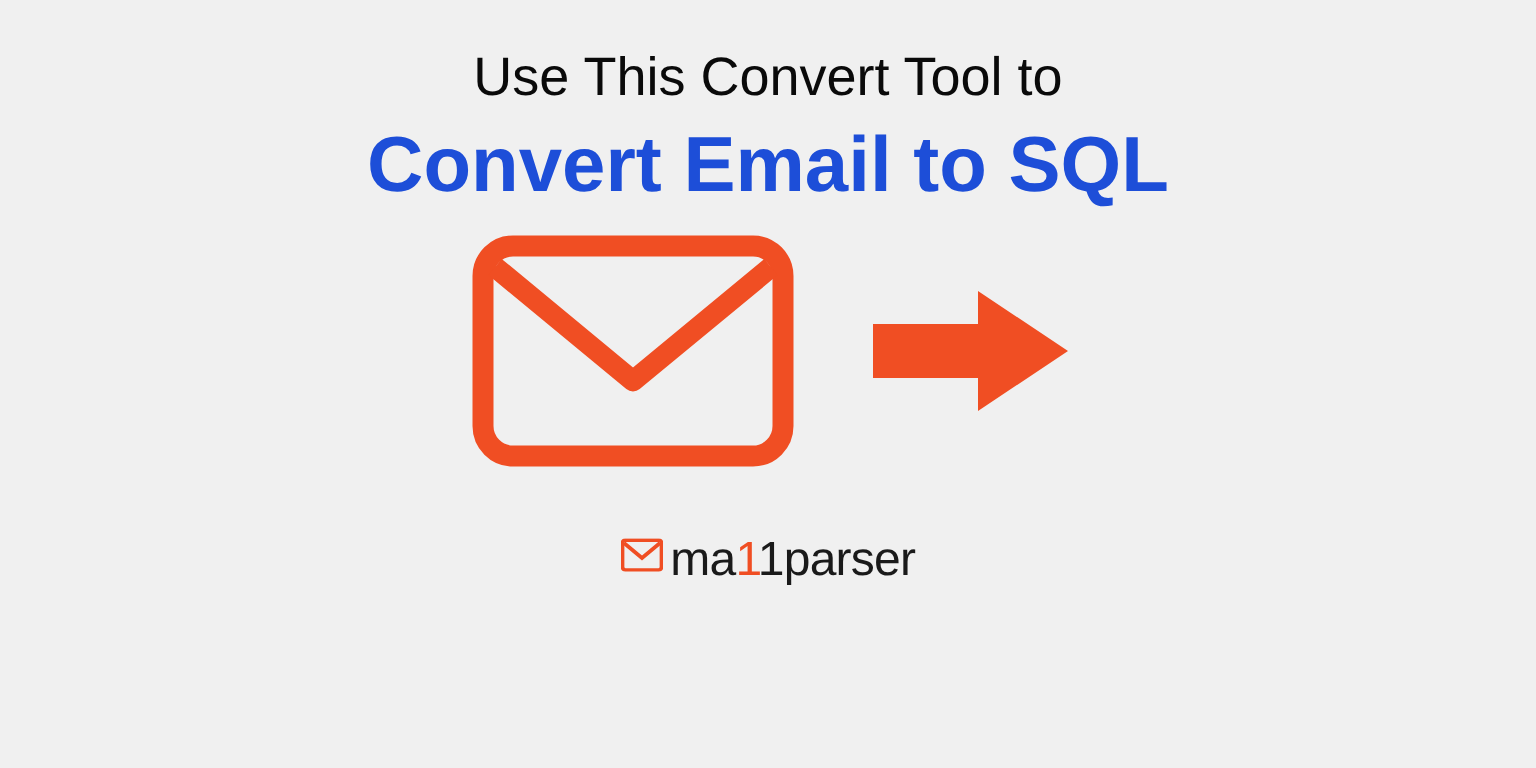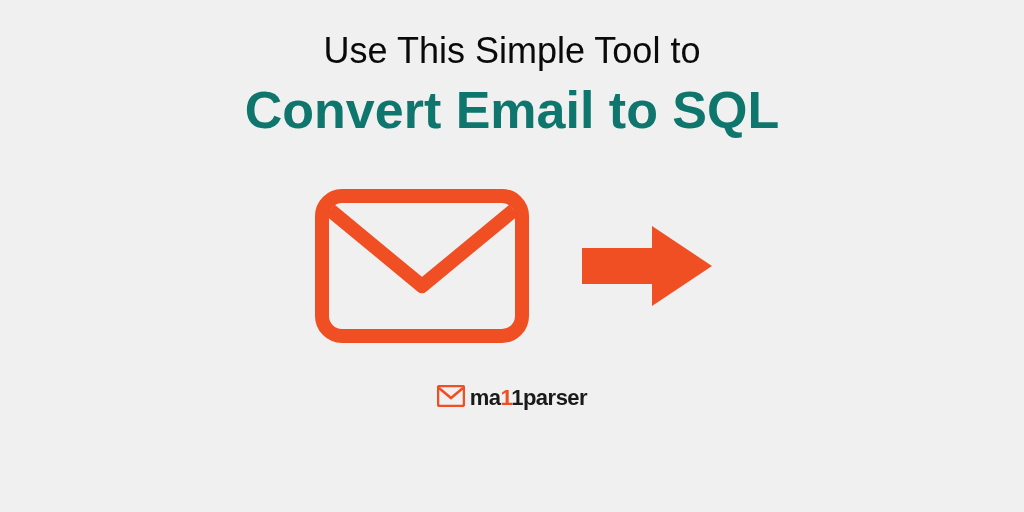--- a/index.html
+++ b/index.html
@@ -21,23 +21,23 @@
     .subtitle {
       font-size: 36px;
       font-weight: 400;
       color: #0a0a0a;
       text-align: center;
       margin-bottom: 8px;
     }
     .title {
       font-size: 52px;
       font-weight: 700;
-      color: #0f766e;
+      color: #1d4ed8;
       text-align: right;
-      margin-bottom: 46px;
+      margin-bottom: 14px;
     }
     .icons-row {
       display: flex;
       align-items: center;
       justify-content: center;
       gap: 50px;
       margin-bottom: 35px;
     }
     .envelope-icon svg {
       width: 220px;
@@ -54,33 +54,33 @@
     .logo {
       display: flex;
       align-items: center;
       gap: 5px;
     }
     .logo-icon svg {
       width: 28px;
       height: 22px;
     }
     .logo-text {
-      font-size: 22px;
-      font-weight: 700;
+      font-size: 32px;
+      font-weight: 400;
       color: #1a1a1a;
       letter-spacing: -0.5px;
     }
     .logo-text .accent {
       color: #f04e23;
     }
   </style>
 </head>
 <body>
 
-<div class="subtitle">Use This Simple Tool to</div>
+<div class="subtitle">Use This Convert Tool to</div>
 <div class="title">Convert Email to SQL</div>
 
 <div class="icons-row">
   <div class="envelope-icon">
     <svg viewBox="0 0 220 160">
       <rect x="10" y="10" width="200" height="140" rx="20" ry="20" fill="none" stroke="#f04e23" stroke-width="14"></rect>
       <path d="M 18 24 L 110 100 L 202 24" fill="none" stroke="#f04e23" stroke-width="14" stroke-linejoin="round"></path>
     </svg>
   </div>
 

